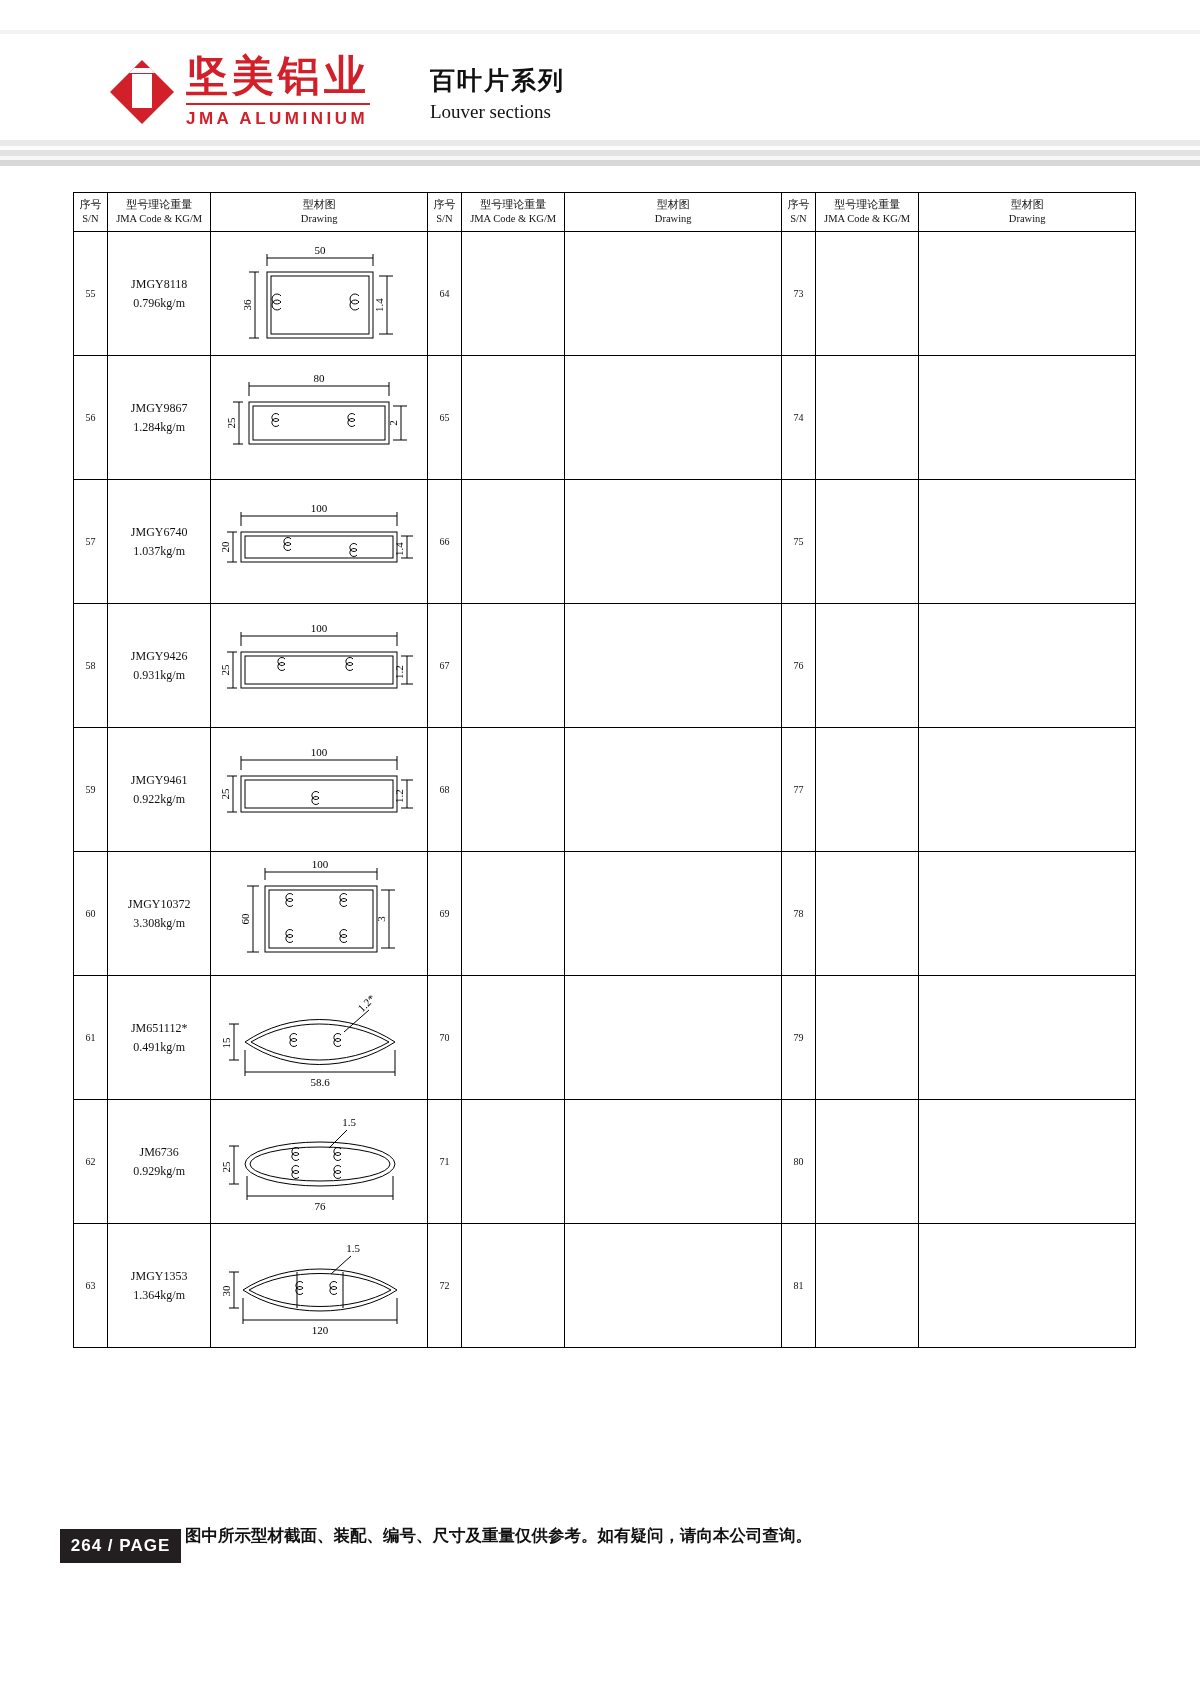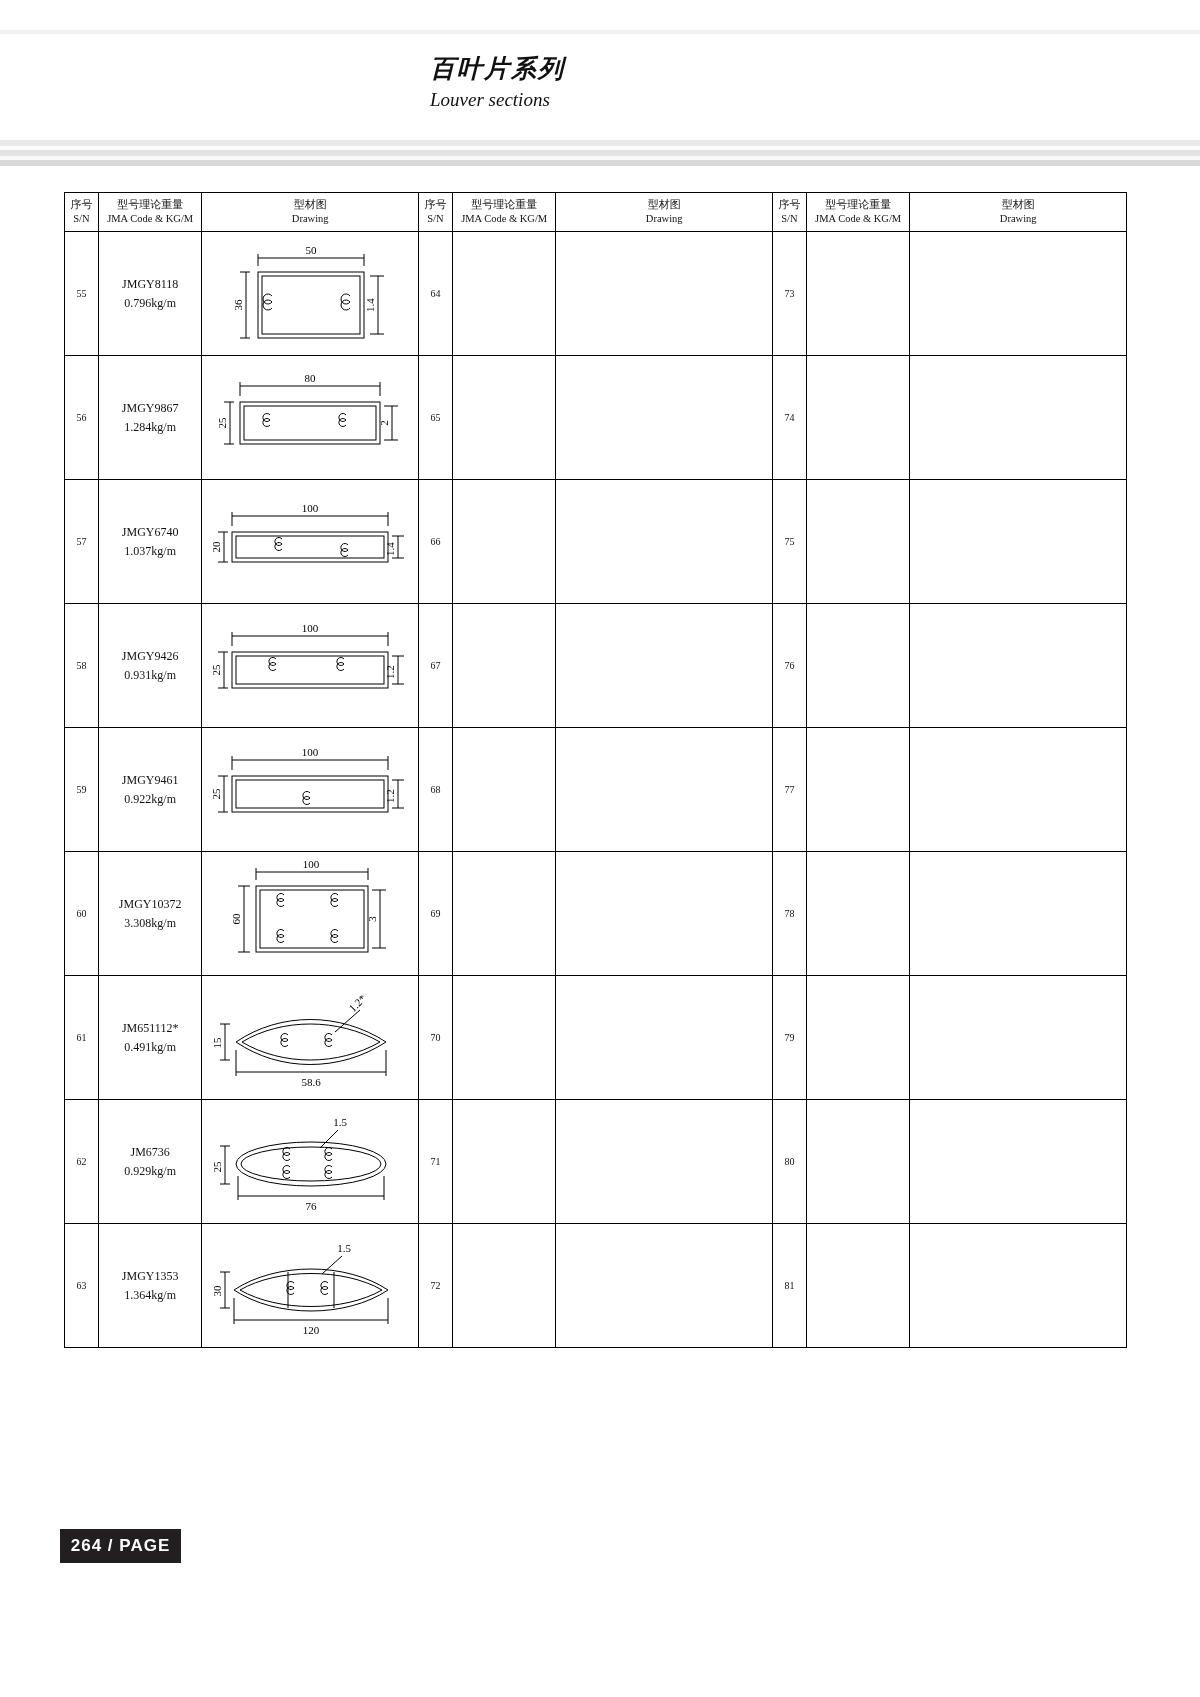--- a/index.html
+++ b/index.html
@@ -51,34 +51,34 @@
     font-family:"DejaVu Sans", sans-serif;
     font-weight:bold;font-size:42px;color:#d2202a;letter-spacing:4px;
     line-height:1;
   }
   .logo-text-en{
     font-family:"Liberation Sans", sans-serif;
     font-weight:bold;font-size:17px;color:#d2202a;letter-spacing:3.5px;
     margin-top:6px;border-top:2px solid #d2202a;padding-top:4px;
   }
   .title-wrap{
-    position:absolute;left:430px;top:52px;font-style:italic;
+    position:absolute;left:430px;top:64px;
   }
   .title-cn{
     font-family:"DejaVu Sans", sans-serif;
     font-size:25px;font-weight:bold;color:#111;letter-spacing:2px;
   }
   .title-en{
     font-family:"Liberation Serif", serif;
     font-size:19px;color:#111;margin-top:4px;
   }
 
   
   .sheet{
-    position:absolute;left:64px;top:192px;width:858px;
+    position:absolute;left:73px;top:192px;width:858px;
   }
   table.main{
     border-collapse:collapse;width:1063px;table-layout:fixed;
   }
   table.main td, table.main th{
     border:1px solid #000;
     padding:0;
     vertical-align:middle;
     text-align:center;
   }
@@ -122,20 +122,27 @@
     font-family:"Liberation Serif", serif;font-size:16px;color:#111;
   }
   .dim-txt{font-family:"Liberation Serif",serif;font-size:11px;}
 </style>
 </head>
 <body>
 
 <div class="header">
   <div class="header-stripes"></div>
 
+  <div class="logo-wrap">
+    <div class="logo-mark"></div>
+    <div>
+      <div class="logo-text-cn">坚美铝业</div>
+      <div class="logo-text-en">JMA ALUMINIUM</div>
+    </div>
+  </div>
 
   <div class="title-wrap">
     <div class="title-cn">百叶片系列</div>
     <div class="title-en">Louver sections</div>
   </div>
 </div>
 
 <div class="sheet">
   <table class="main">
     <tbody>
@@ -501,13 +508,14 @@
       <td class="sn">81</td>
       <td class="code"></td>
       <td class="draw-cell"></td>
     </tr>
   </tbody>
     </table>
 </div>
 
 <div class="footer">
   <div class="page-badge">264 / PAGE</div>
+  <div class="foot-cn">图中所示型材截面、装配、编号、尺寸及重量仅供参考。如有疑问，请向本公司查询。</div>
 </div>
 
 </body></html>

